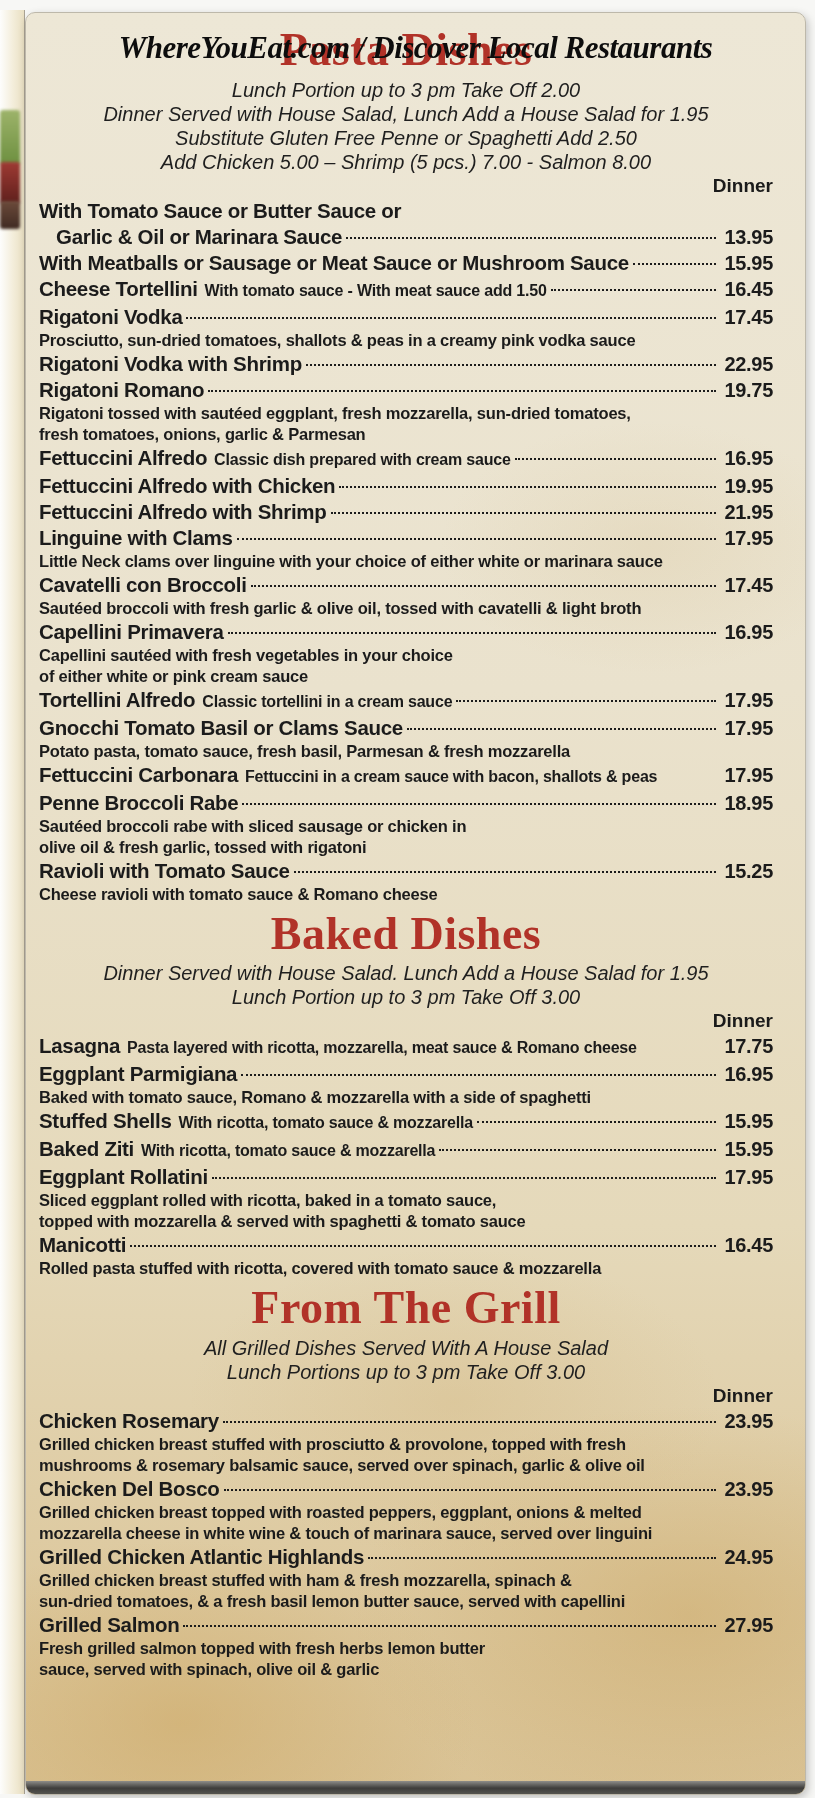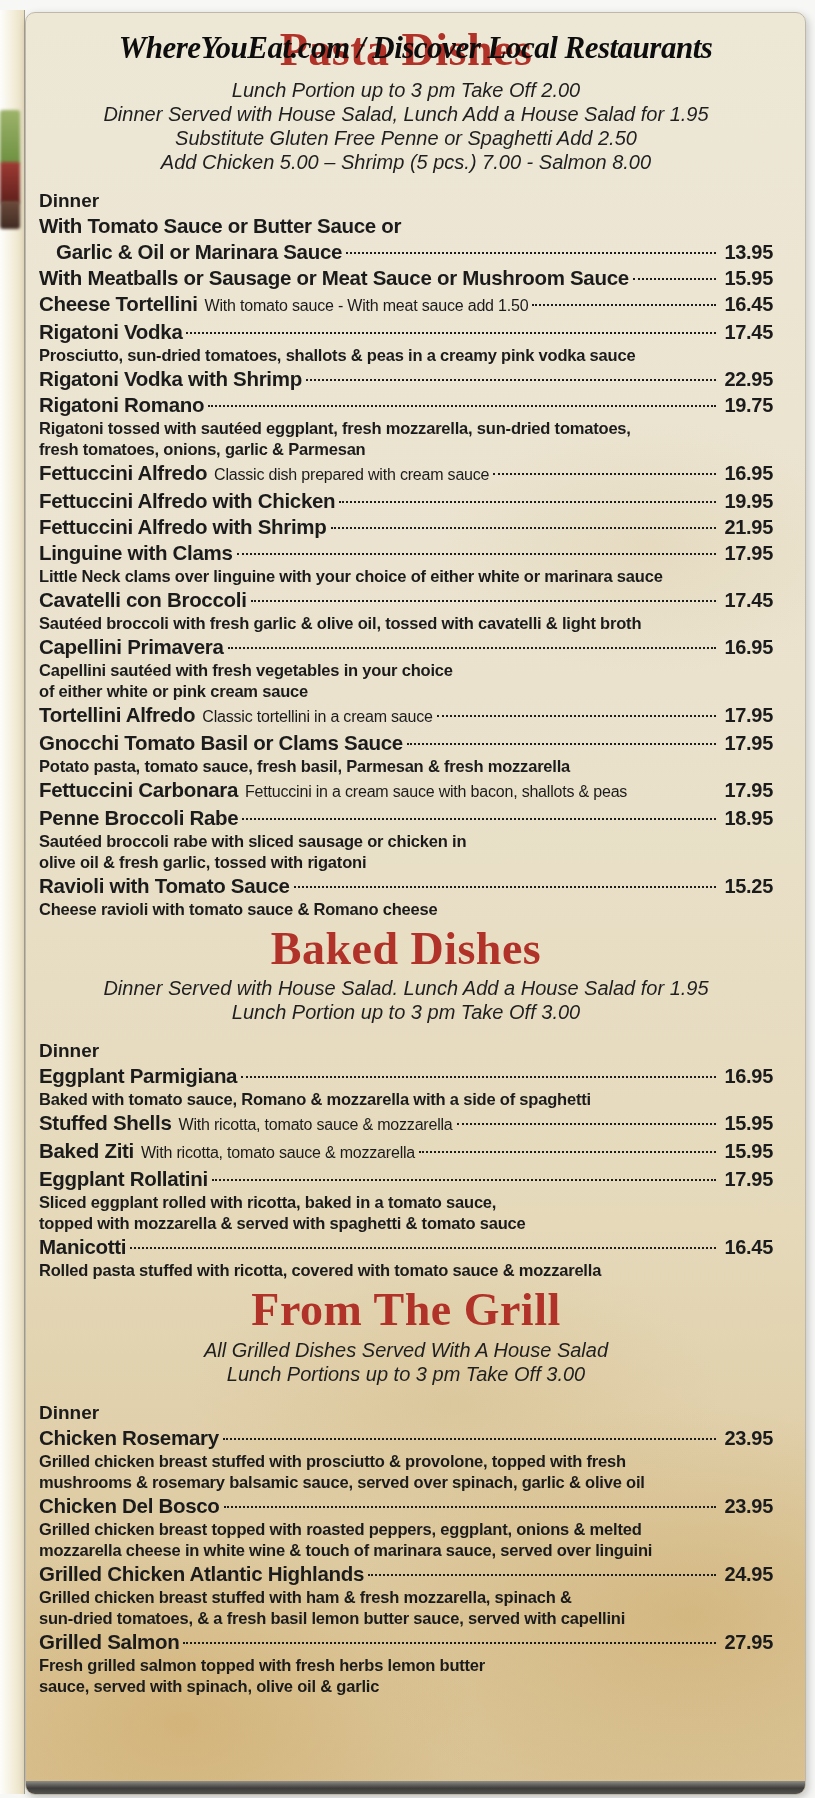--- a/index.html
+++ b/index.html
@@ -64,29 +64,30 @@
     margin:4px 0 3px 0;
     letter-spacing:.5px;
   }
   .note{
     text-align:center;
     font-style:italic;
     font-size:20px;line-height:24px;
     color:#1f1f1f;
   }
   .col-head{
+    text-align:right;
     font-weight:bold;
     font-size:19px;line-height:24px;
-    margin-top:15px;
+    margin-top:0;
   }
   .row{display:flex;align-items:baseline;line-height:26px;}
   .pre-line{font-weight:bold;font-size:20.5px;line-height:26px;letter-spacing:-.3px;}
   .iname{font-weight:bold;font-size:20.5px;letter-spacing:-.3px;white-space:nowrap;}
   .indent .iname{padding-left:17px;}
-  .inline-desc{font-weight:normal;font-size:16px;letter-spacing:-.2px;white-space:nowrap;margin-left:7px;}
+  .inline-desc{font-weight:bold;font-size:16px;letter-spacing:-.2px;white-space:nowrap;margin-left:7px;}
   .dots{flex:1 1 8px;min-width:8px;border-bottom:2.5px dotted #1b1b1b;margin:0 5px 0 4px;transform:translateY(-5px);}
   .nodots{flex:1 1 4px;min-width:4px;}
   .price{font-weight:bold;font-size:20px;min-width:52px;text-align:right;letter-spacing:-.3px;}
   .dline{font-weight:bold;font-size:16.5px;line-height:21px;letter-spacing:-.2px;}
 </style>
 </head>
 <body>
 
 <div class="sliver">
   <div class="frag frag-green"></div>
@@ -205,20 +206,26 @@
           <span class="price">15.25</span>
         </div>
         <div class="dline">Cheese ravioli with tomato sauce &amp; Romano cheese</div>
       </div>
       <div class="section">
         <div class="section-title">Baked Dishes</div>
         <div class="note">Dinner Served with House Salad. Lunch Add a House Salad for 1.95</div>
         <div class="note">Lunch Portion up to 3 pm Take Off 3.00</div>
         <div class="col-head">Dinner</div>
         <div class="row">
+          <span class="iname">Lasagna</span>
+          <span class="inline-desc">Pasta layered with ricotta, mozzarella, meat sauce &amp; Romano cheese</span>
+          <span class="nodots"></span>
+          <span class="price">17.75</span>
+        </div>
+        <div class="row">
           <span class="iname">Eggplant Parmigiana</span>
           <span class="dots"></span>
           <span class="price">16.95</span>
         </div>
         <div class="dline">Baked with tomato sauce, Romano &amp; mozzarella with a side of spaghetti</div>
         <div class="row">
           <span class="iname">Stuffed Shells</span>
           <span class="inline-desc">With ricotta, tomato sauce &amp; mozzarella</span>
           <span class="dots"></span>
           <span class="price">15.95</span>

